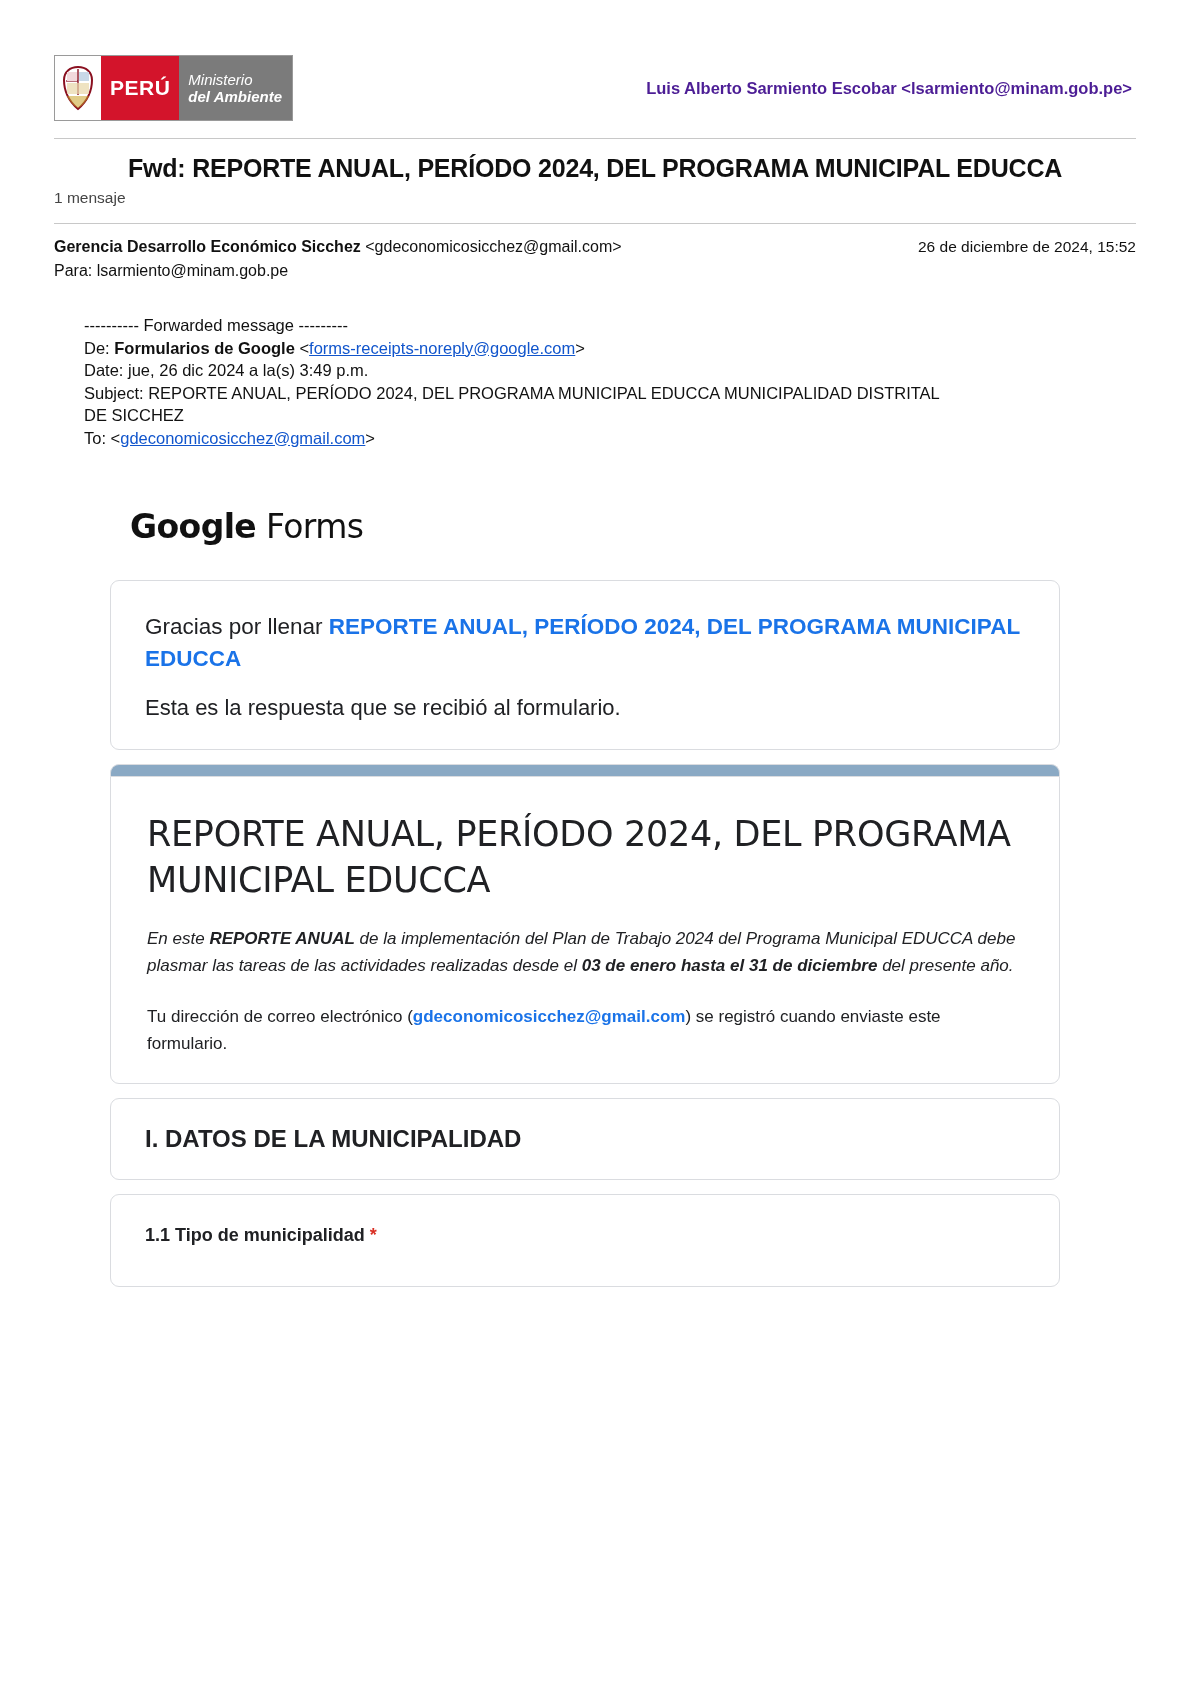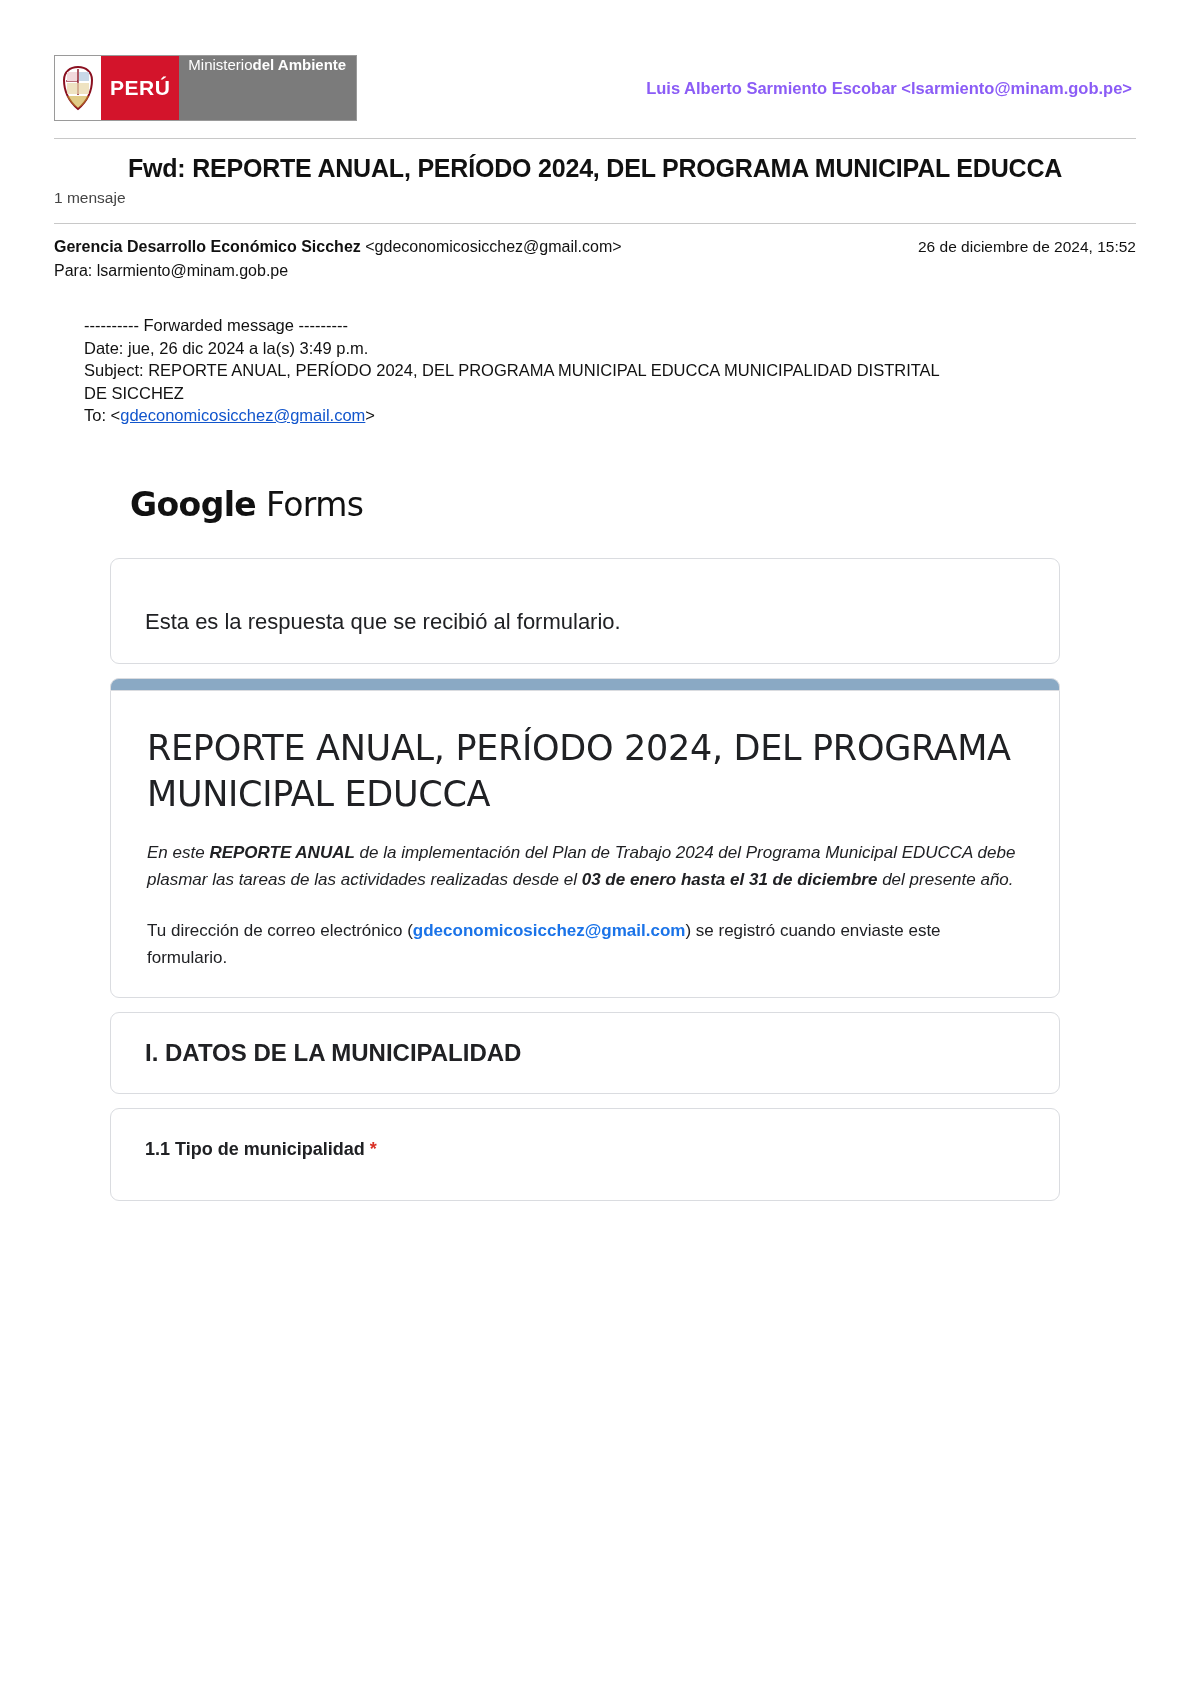--- a/index.html
+++ b/index.html
@@ -59,28 +59,29 @@
     align-items: center;
   }
   .logo-min {
     background: #7b7b7b;
     color: #ffffff;
     font-size: 15px;
     line-height: 17px;
     padding: 0 10px 0 9px;
     height: 64px;
     display: flex;
-    flex-direction: row;
+    flex-direction: column;
     justify-content: center;
+    font-style: italic;
   }
   .logo-min b { font-weight: bold; }
   .account {
     font-size: 16.5px;
     font-weight: bold;
-    color: #8b5cf6;
+    color: #4c1d95;
     white-space: nowrap;
   }
 
   .hr {
     border: 0;
     border-top: 1px solid #c8c8c8;
     margin: 6px 6px 0 6px;
   }
 
   
@@ -260,35 +261,41 @@
         <b>Gerencia Desarrollo Económico Sicchez</b>
         <span>&lt;gdeconomicosicchez@gmail.com&gt;</span>
       </div>
       <div class="meta-date">26 de diciembre de 2024, 15:52</div>
     </div>
     <div class="meta-to">Para: lsarmiento@minam.gob.pe</div>
   </div>
 
   <div class="fwd">
     <div>---------- Forwarded message ---------</div>
+    <div>
+      <span>De: </span><b>Formularios de Google</b><span> &lt;</span><a class="lnk" href="#">forms-receipts-noreply@google.com</a><span>&gt;</span>
+    </div>
     <div>Date: jue, 26 dic 2024 a la(s) 3:49 p.m.</div>
     <div>Subject: REPORTE ANUAL, PERÍODO 2024, DEL PROGRAMA MUNICIPAL EDUCCA MUNICIPALIDAD DISTRITAL</div>
     <div>DE SICCHEZ</div>
     <div>
       <span>To: &lt;</span><a class="lnk" href="#">gdeconomicosicchez@gmail.com</a><span>&gt;</span>
     </div>
   </div>
 
   <div class="gf-logo">
     <span class="g1">Google</span><span class="g2"> Forms</span>
   </div>
 
   <div class="cards">
 
     <div class="card">
+      <div class="thanks-line">
+        <span>Gracias por llenar </span><span class="blue">REPORTE ANUAL, PERÍODO 2024, DEL PROGRAMA MUNICIPAL EDUCCA</span>
+      </div>
       <div class="thanks-sub">Esta es la respuesta que se recibió al formulario.</div>
     </div>
 
     <div>
       <div class="card-top-band"></div>
       <div class="card card-main">
         <div class="form-title">REPORTE ANUAL, PERÍODO 2024, DEL PROGRAMA MUNICIPAL EDUCCA</div>
         <div class="form-desc">
           <span>En este </span><b>REPORTE ANUAL</b><span> de la implementación del Plan de Trabajo 2024 del Programa Municipal EDUCCA debe plasmar las tareas de las actividades realizadas desde el </span><b>03 de enero hasta el 31 de diciembre</b><span> del presente año.</span>
         </div>

